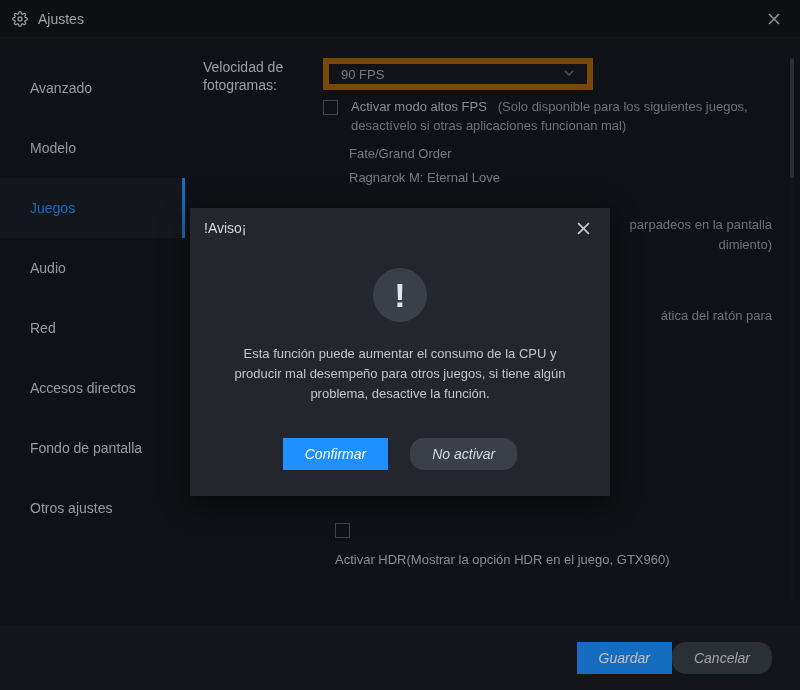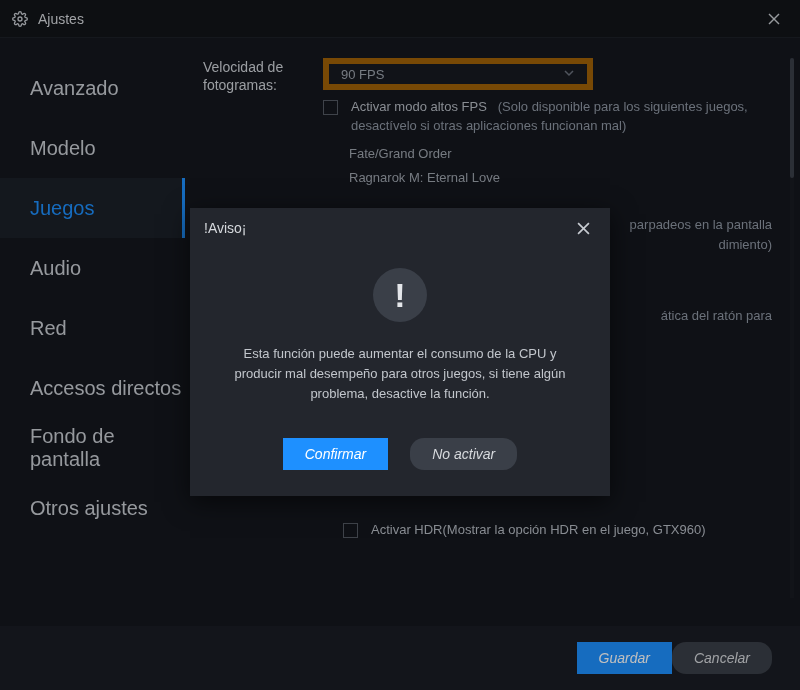--- a/index.html
+++ b/index.html
@@ -4,39 +4,39 @@
 <style>
   * { box-sizing: border-box; margin: 0; padding: 0; }
   html, body { width: 800px; height: 690px; overflow: hidden; font-family: "Segoe UI", Arial, sans-serif; background:#0e1117; color:#c8ccd2; }
   .window { width:800px; height:690px; background:#14171e; display:flex; flex-direction:column; position:relative; }
   .titlebar { height:38px; background:#121419; display:flex; align-items:center; padding:15px 12px; color:#d6d9dd; font-size:14px; border-bottom:1px solid #1d2027; }
   .titlebar .gear { margin-right:10px; display:inline-flex; }
   .titlebar .title-text { flex:1; }
   .titlebar .close { width:28px; height:28px; display:flex; align-items:center; justify-content:center; cursor:pointer; }
   .body { flex:1; display:flex; min-height:0; }
   .sidebar { width:185px; background:#14171e; padding-top:20px; }
-  .sidebar .item { height:60px; display:flex; align-items:center; padding-left:30px; font-size:20px; color:#c8ccd2; cursor:pointer; }
+  .sidebar .item { height:60px; display:flex; align-items:center; padding-left:30px; font-size:14px; color:#c8ccd2; cursor:pointer; }
   .sidebar .item.active { background:#1b2028; color:#1e90ff; position:relative; }
   .sidebar .item.active::after { content:""; position:absolute; right:0; top:0; bottom:0; width:3px; background:#1e90ff; }
   .content-wrap { flex:1; position:relative; padding:20px 24px 0 18px; overflow:hidden; }
   .scrollbar { position:absolute; right:6px; top:20px; width:4px; height:540px; background:rgba(255,255,255,0.02); }
   .scrollbar .thumb { position:absolute; left:0; top:0; width:4px; height:120px; background:#3a3f48; border-radius:2px; }
   .row { display:flex; align-items:flex-start; margin-bottom:14px; }
   .label-col { width:120px; color:#cfd3d8; font-size:14px; line-height:1.3; }
   .ctrl-col { flex:1; }
   .select { width:270px; height:32px; border:6px solid #a16207; background:#171a21; color:#9ea4ad; display:flex; align-items:center; padding:0 12px; justify-content:space-between; cursor:pointer; font-size:13px; }
   .select svg { opacity:.7; }
   .checkbox-row { display:flex; align-items:flex-start; gap:13px; font-size:13px; color:#b7bcc4; margin-top:8px; }
   .checkbox-row .box { width:15px; height:15px; border:1px solid #555a63; flex:0 0 15px; margin-top:2px; cursor:pointer; }
   .ck-label { line-height:1.45; }
   .game-list { margin-left:26px; margin-top:6px; font-size:13px; color:#9ea4ad; line-height:1.9; }
   .radio-list { margin-left:16px; margin-top:6px; }
   .radio-row { display:flex; align-items:center; gap:10px; font-size:13px; color:#a8adb5; height:34px; }
   .radio { width:15px; height:15px; border:1px solid #555a63; border-radius:50%; cursor:pointer; flex:0 0 15px; }
-  .hdr-row { margin-left:20px; margin-top:24px; }
+  .hdr-row { margin-left:12px; margin-top:24px;flex-direction:column; }
   .bg-text { color:#8f97a3; }
   .footer { height:64px; background:#1a1d24; display:flex; align-items:center; justify-content:flex-end; padding-right:28px; }
   .btn { height:32px; padding:0 22px; font-size:14px; display:flex; align-items:center; justify-content:center; cursor:pointer; border:none;font-style:italic; }
   .btn.primary { background:#1e90ff; color:#fff; }
   .btn.secondary { background:#3a3f48; color:#d6d9dd;border-radius:14px; }
   
   .modal-backdrop { position:absolute; inset:0; background:rgba(0,0,0,0.25); display:flex; align-items:flex-start; justify-content:center; }
   .modal { width:420px; margin-top:208px; background:#23262d; box-shadow:0 6px 24px rgba(0,0,0,.6); }
   .modal-header { height:40px; display:flex; align-items:center; padding:0 14px; color:#d6d9dd; font-size:14px;justify-content:center; }
   .modal-header .mh-title { flex:1; }

